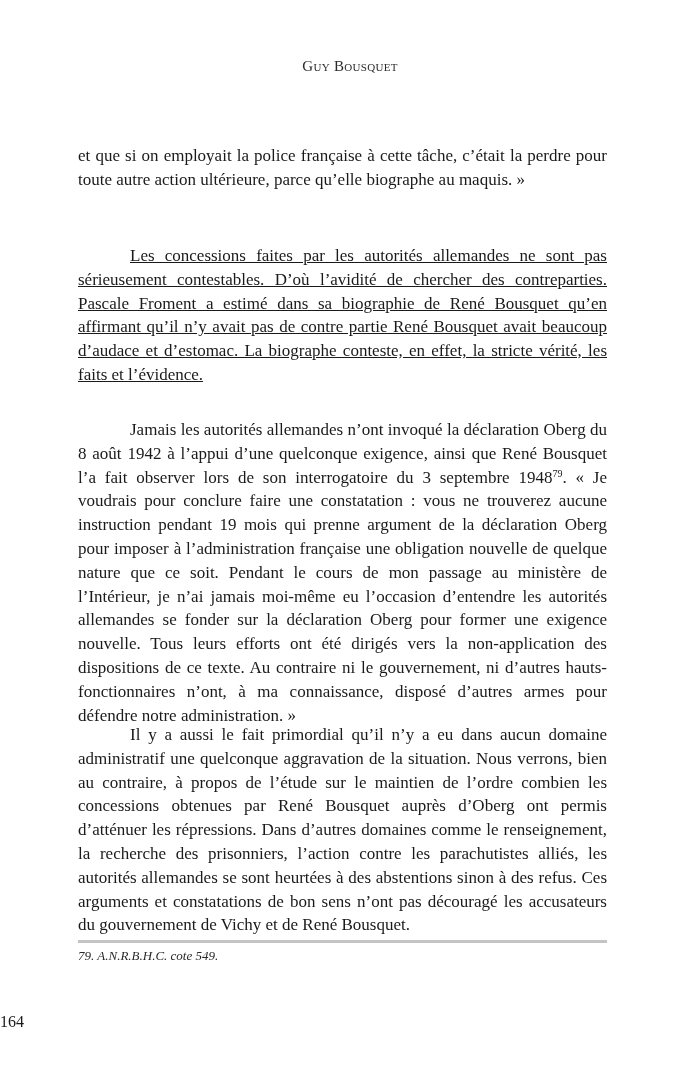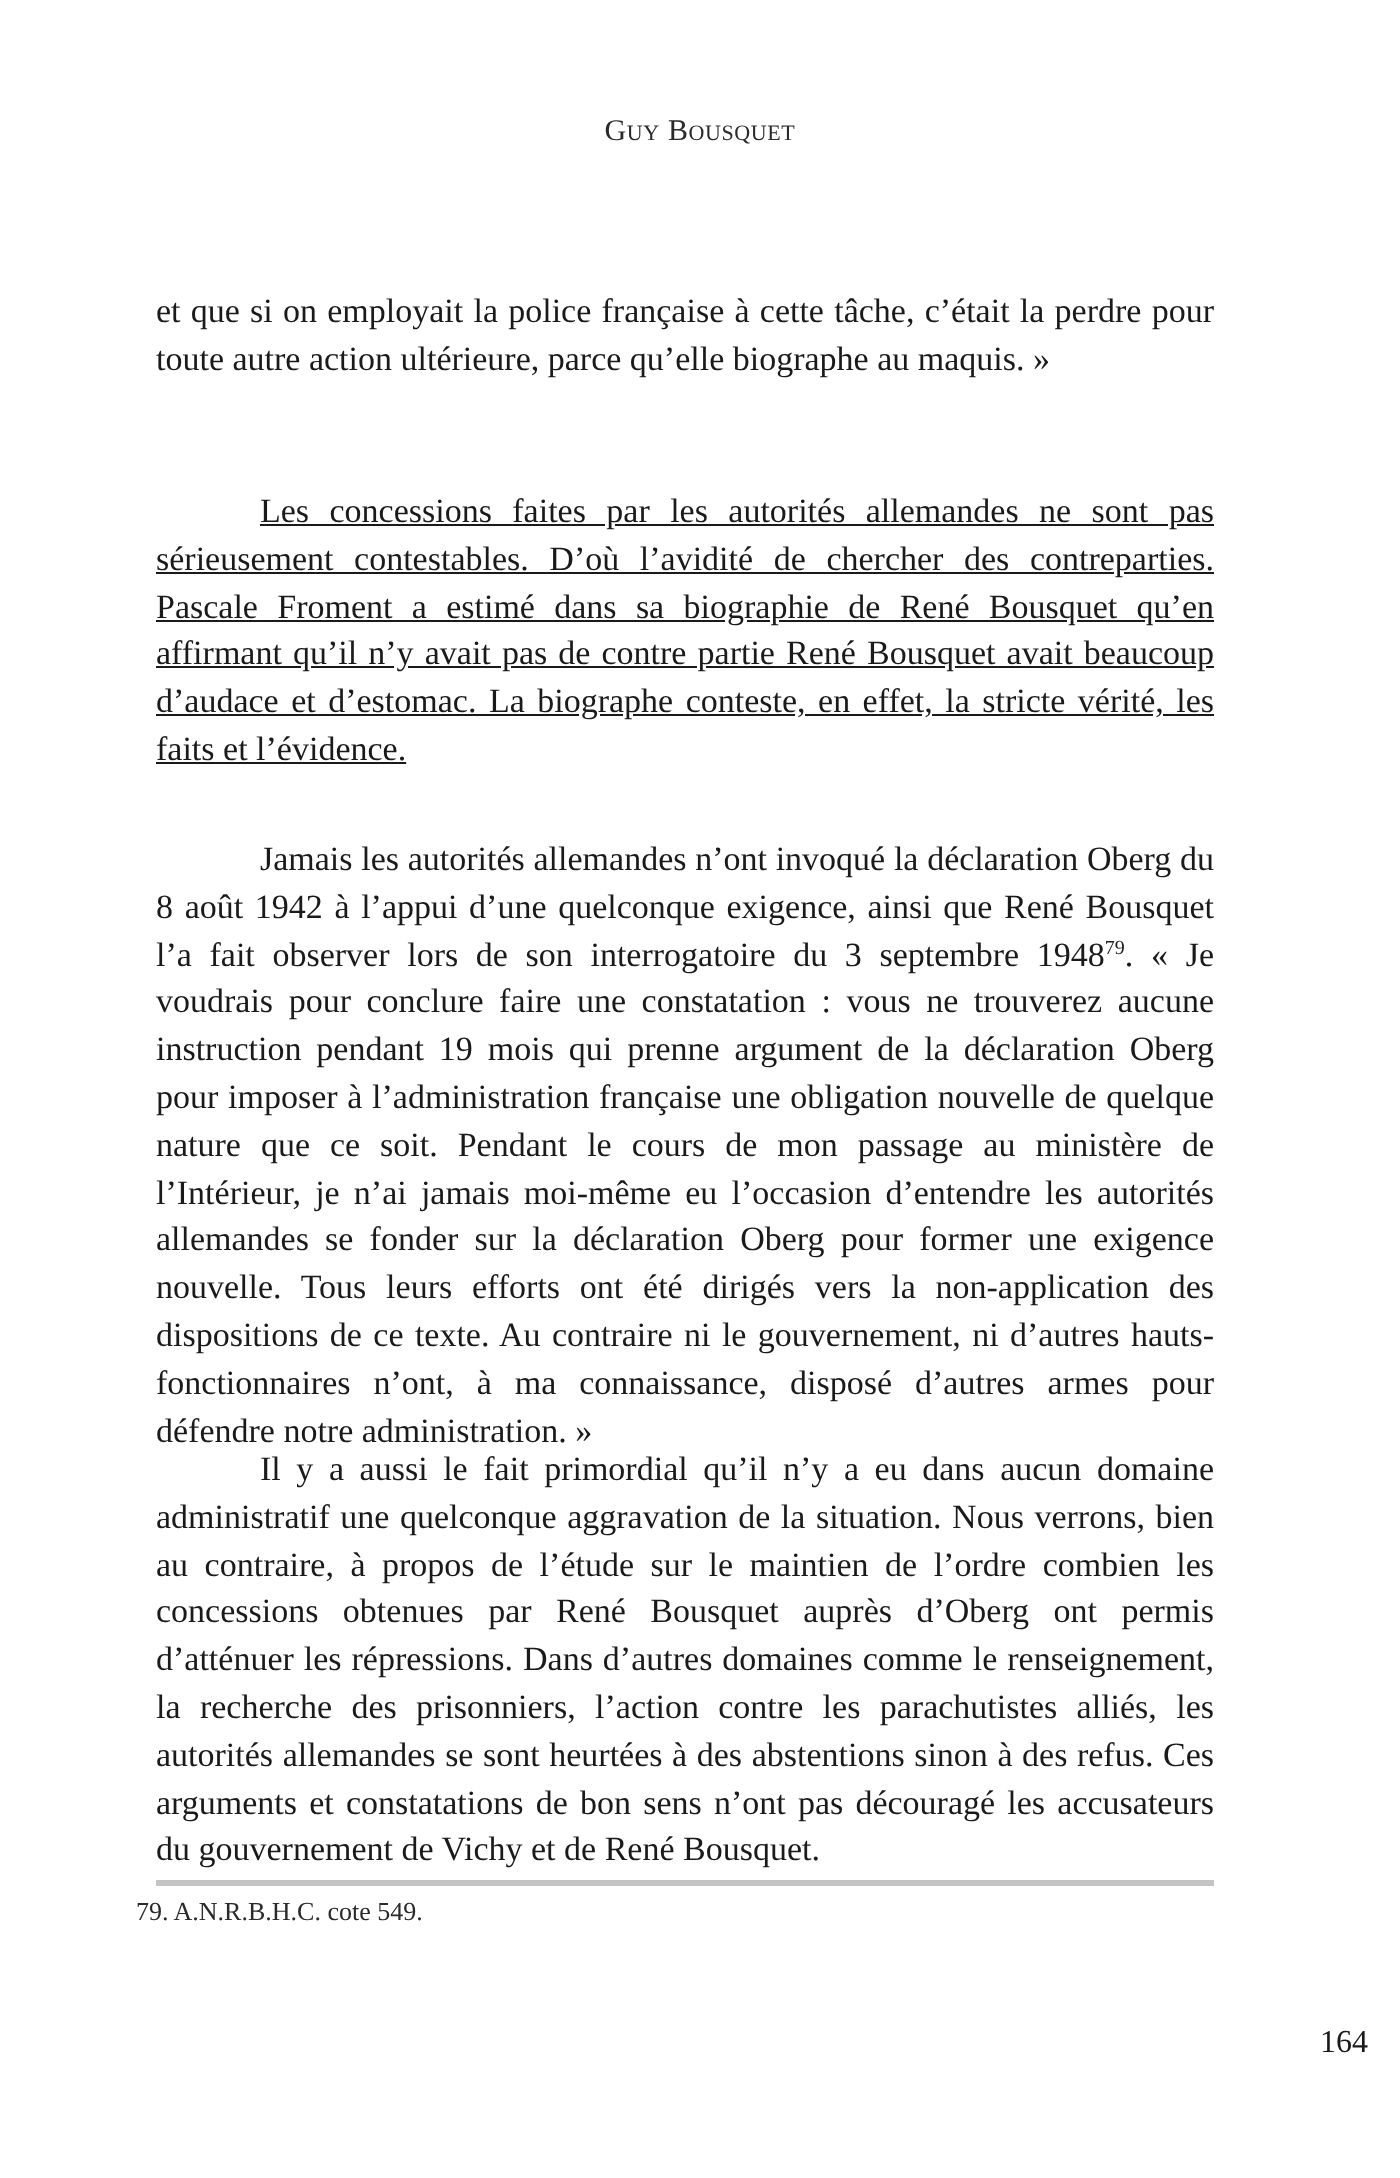--- a/index.html
+++ b/index.html
@@ -7,22 +7,22 @@
          font-family: "Liberation Serif", "DejaVu Serif", serif; color: #1a1a1a; }
   .page { position: absolute; left: 0; top: 0; width: 700px; height: 1089px; border-radius: 19px; }
   .running-head { position: absolute; top: 58px; left: 0; width: 700px; text-align: center;
                   font-size: 15px; letter-spacing: 0.3px; color: #2a2a2a; font-variant: small-caps; }
   .text-block { position: absolute; left: 78px; width: 529px; font-size: 17px; line-height: 23.8px; }
   .p { margin: 0; text-align: justify; text-align-last: left; }
   .indent { text-indent: 52px; }
   .heading { position: absolute; left: 130px; top: 211px; font-size: 17px; font-weight: bold; margin: 0; }
   sup.fnref { font-size: 10px; line-height: 0; vertical-align: 6px; }
   .rule { position: absolute; left: 78px; top: 940px; width: 529px; height: 3px; background: #c4c4c4; }
-  .footnote { position: absolute; left: 68px; top: 948px; font-size: 13px; color: #2a2a2a; }
-  .page-number { position: absolute; top: 1013px; left: 0; width: 684px; text-align: right; font-size: 16px; color: #1a1a1a; }
+  .footnote { position: absolute; left: 78px; top: 948px; font-size: 13px; font-style: italic; color: #2a2a2a; }
+  .page-number { position: absolute; top: 1013px; left: 0; width: 684px; text-align: left; font-size: 16px; color: #1a1a1a; }
 </style>
 </head>
 <body>
 
 <div class="page">
 
   <div class="running-head">Guy Bousquet</div>
 
   <div class="text-block" style="top:144px;">
     <p class="p">et que si on employait la police française à cette tâche, c’était la perdre pour toute autre action ultérieure, parce qu’elle biographe au maquis. »</p>

